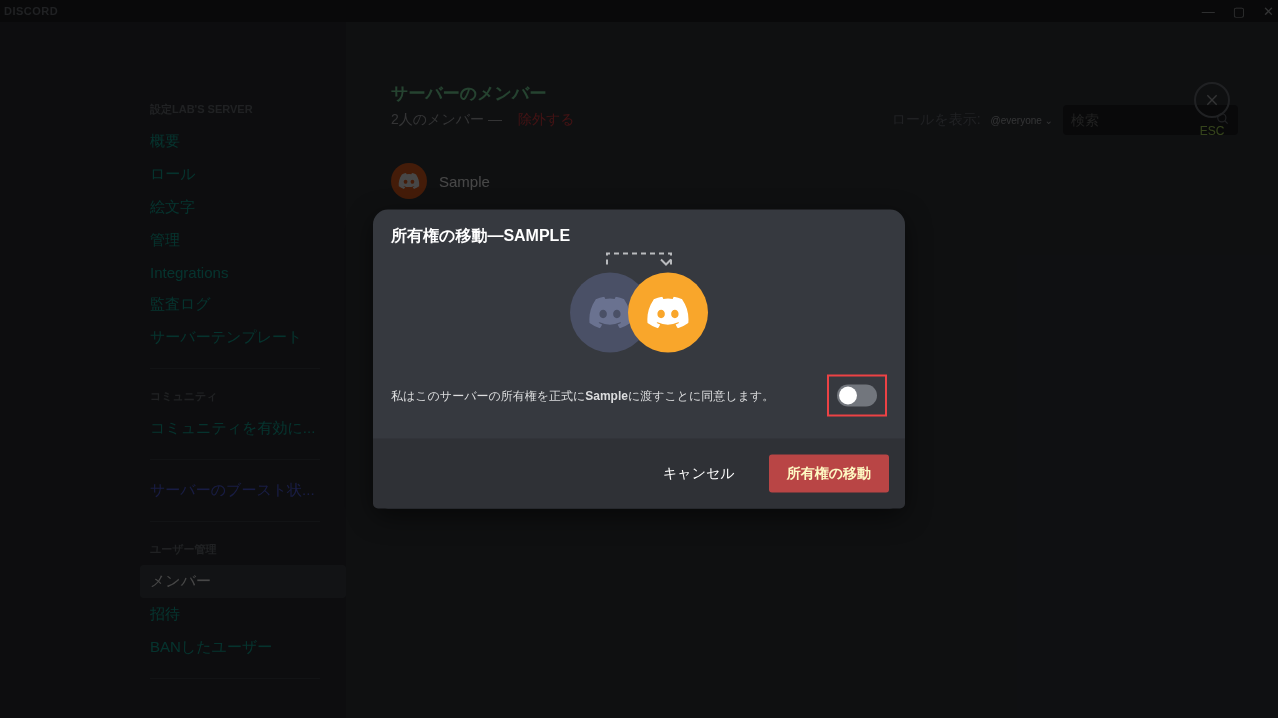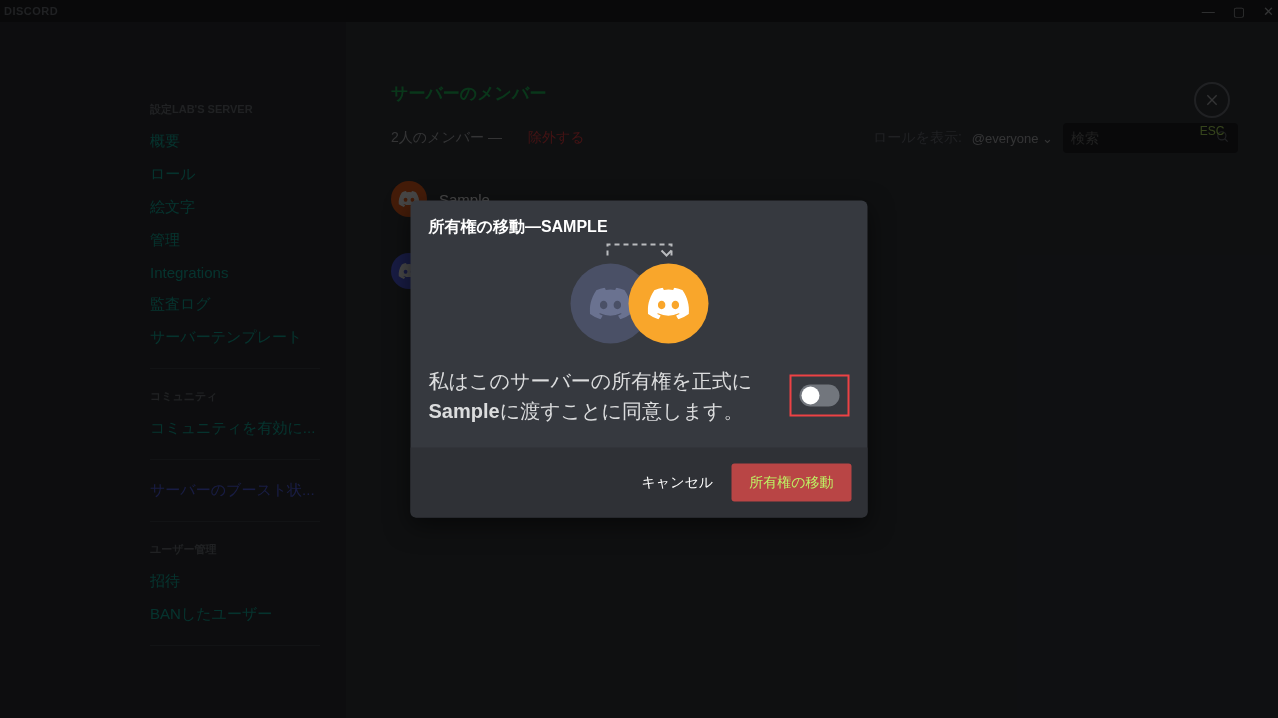--- a/index.html
+++ b/index.html
@@ -20,58 +20,58 @@
 .dim-overlay { position: absolute; inset: 0; background: rgba(0,0,0,0.72); z-index: 5; pointer-events: none; }
 
 
 .sb-heading { color: #72767d; font-size: 11px; font-weight: 600; margin: 20px 0 8px 0; }
 .sb-item { color: #14b8a6; font-size: 15px; padding: 7px 10px; margin-left: -10px; cursor: pointer; border-radius: 4px; }
 .sb-item.selected { background: #42464d; color: #fff; }
 .sb-item.boost { color: #5865f2; }
 .sb-sep { border: none; border-top: 1px solid #40444b; margin: 14px 0; width: 170px; }
 
 
-.page-title { color: #22c55e; font-size: 17px; font-weight: 600; margin-bottom: 18px; }
+.page-title { color: #86efac; font-size: 17px; font-weight: 600; }
 .subrow { display: flex; justify-content: space-between; align-items: center; margin-bottom: 28px; }
 .subrow-left { color: #b9bbbe; font-size: 14px; }
-.subrow-left .exclude { color: #ed4245; margin-left: 22px; text-align: right; }
+.subrow-left .exclude { color: #ed4245; margin-left: 12px; text-align: right; }
 .subrow-right { display: flex; align-items: center; gap: 10px; color: #72767d; font-size: 14px; }
-.role-select { color: #b9bbbe; font-size: 13px; }
+.role-select { color: #b9bbbe; font-size: 10px; }
 .search-box { background: #202225; border-radius: 4px; width: 175px; height: 30px; display: flex; align-items: center; padding: 0 8px; color: #72767d; font-size: 14px; justify-content: space-between; }
 .search-box input { background: transparent; border: none; outline: none; color: #dcddde; font-size: 14px; width: 130px; }
 
 
 .esc-btn { position: absolute; top: 60px; right: 48px; text-align: center; color: #bef264; font-size: 12px; }
 .esc-circle { width: 36px; height: 36px; border: 2px solid #72767d; border-radius: 50%; display: flex; align-items: center; justify-content: center; margin-bottom: 6px; cursor: pointer; }
 
 
 .member-row { display: flex; align-items: center; gap: 12px; }
 .avatar-sm { width: 36px; height: 36px; border-radius: 50%; background: #f26522; display: flex; align-items: center; justify-content: center; }
 .avatar-sm.blurple { background: #5865f2; }
 .member-name { color: #fff; font-size: 15px; font-weight: 500; }
 
 
-.modal { position: absolute; left: 50%; top: 50%; transform: translate(-50%, -50%); width: 457px; background: #36393f; border-radius: 6px; z-index: 20; box-shadow: 0 8px 24px rgba(0,0,0,0.5); }
+.modal { position: absolute; left: 50%; top: 50%; transform: translate(-50%, -50%); width: 532px; background: #36393f; border-radius: 15px; z-index: 20; box-shadow: 0 8px 24px rgba(0,0,0,0.5); }
 .modal-header { padding: 16px 18px 6px; color: #fff; font-size: 16px; font-weight: 600; }
 .modal-body { padding: 10px 18px 22px; }
 .avatar-pair { display: flex; justify-content: center; margin: 10px 0 22px; position: relative; }
 .arrow-trail { position: absolute; top: -22px; left: 50%; transform: translateX(-50%); width: 70px; height: 16px; }
 .arrow-trail svg { display: block; }
 .av-lg { width: 80px; height: 80px; border-radius: 50%; display: flex; align-items: center; justify-content: center; }
 .av-lg.from { background: #4a5066; margin-right: -22px; z-index: 1; }
 .av-lg.to { background: #f9a62b; z-index: 2; }
 .consent-row { display: flex; align-items: center; justify-content: space-between; gap: 14px; }
-.consent-text { color: #dcddde; font-size: 20px; line-height: 1.5; }
+.consent-text { color: #dcddde; font-size: 12px; line-height: 1.5; }
 .consent-text b { font-weight: 600; }
 .toggle-highlight { border: 2px solid #ed4245; padding: 8px; }
 .toggle { width: 40px; height: 22px; background: #72767d; border-radius: 11px; position: relative; cursor: pointer; }
 .toggle-knob { width: 18px; height: 18px; background: #fff; border-radius: 50%; position: absolute; top: 2px; left: 2px; }
-.modal-footer { background: #2f3136; padding: 16px; display: flex; justify-content: flex-end; gap: 18px; align-items: center; border-radius: 0 0 5px 5px; }
+.modal-footer { background: #2f3136; padding: 16px; display: flex; justify-content: flex-end; gap: 34px; align-items: center; border-radius: 0 0 5px 5px; }
 .btn-cancel { color: #fff; font-size: 14px; cursor: pointer; }
-.btn-primary { background: #b94545; color: #bef264; padding: 10px 18px; border: none; border-radius: 3px; font-size: 14px; cursor: pointer; }
+.btn-primary { background: #b94545; color: #fef9c3; padding: 10px 18px; border: none; border-radius: 3px; font-size: 14px; cursor: pointer; font-weight: bold; }
 
 
 .discord-glyph { fill: #fff; }
 </style>
 </head>
 <body>
 
 <div class="titlebar">
   <span class="titlebar-brand">DISCORD</span>
   <div class="window-controls">
@@ -92,20 +92,21 @@
     <div class="sb-item">Integrations</div>
     <div class="sb-item">監査ログ</div>
     <div class="sb-item">サーバーテンプレート</div>
     <hr class="sb-sep">
     <div class="sb-heading">コミュニティ</div>
     <div class="sb-item">コミュニティを有効に...</div>
     <hr class="sb-sep">
     <div class="sb-item boost">サーバーのブースト状...</div>
     <hr class="sb-sep">
     <div class="sb-heading">ユーザー管理</div>
+    <div class="sb-item selected">メンバー</div>
     <div class="sb-item">招待</div>
     <div class="sb-item">BANしたユーザー</div>
     <hr class="sb-sep">
 
   </div>
 
   <div class="content">
     <div class="page-title">サーバーのメンバー</div>
 
     <div class="subrow">

